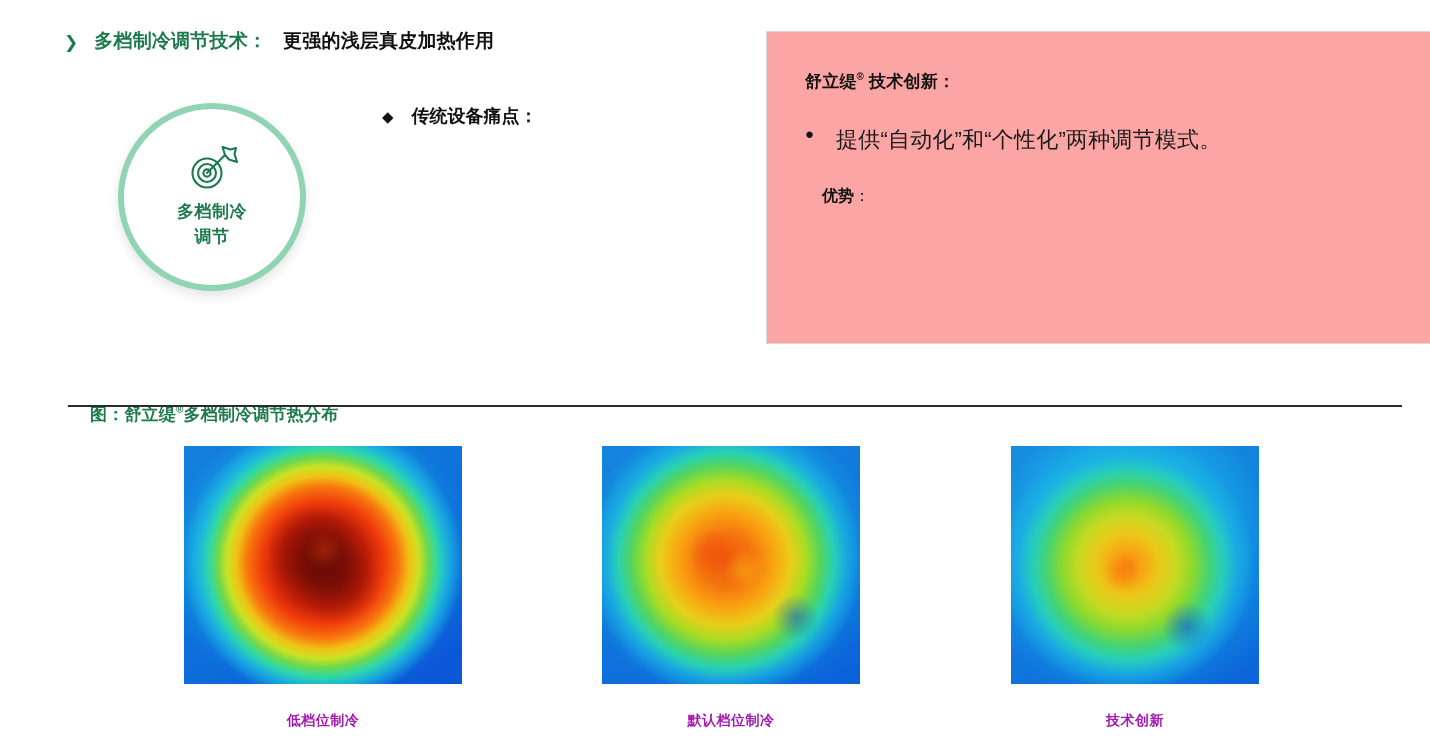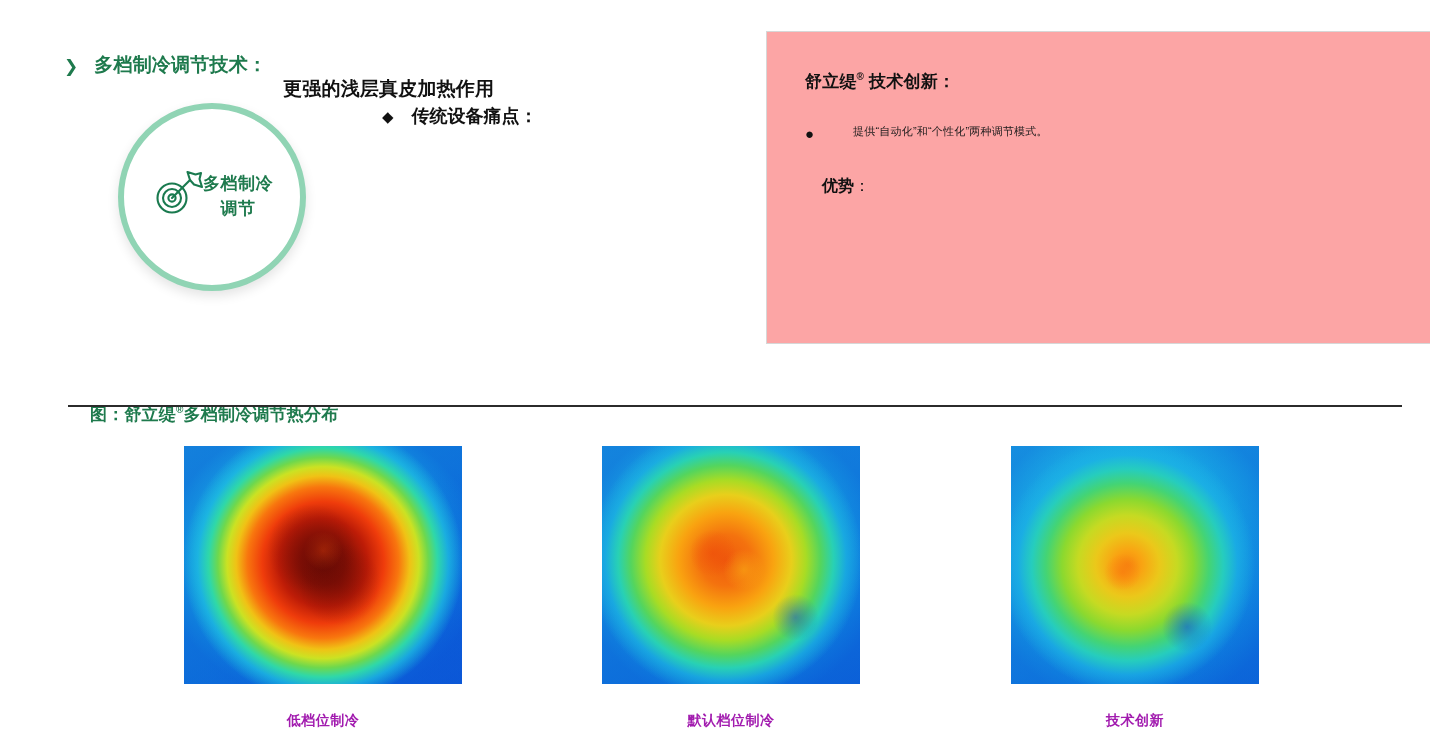--- a/index.html
+++ b/index.html
@@ -36,36 +36,36 @@
     color: #1e7a4d;
     font-size: 19px;
     font-weight: bold;
     letter-spacing: 0.2px;
   }
   .heading-black {
     color: #111111;
     font-size: 19px;
     font-weight: bold;
     letter-spacing: 0.2px;
-    margin-top: 48px;
   }
 
   
   .badge {
     position: absolute;
     left: 118px;
     top: 103px;
     width: 188px;
     height: 188px;
     border-radius: 50%;
     border: 6px solid #90d4b4;
     box-sizing: border-box;
     background: #ffffff;
     box-shadow: 0 5px 12px rgba(0,0,0,0.11);
     display: flex;
+    flex-direction: column;
     align-items: center;
     justify-content: center;
   }
   .badge-icon {
     width: 52px;
     height: 48px;
     margin-bottom: 8px;
   }
   .badge-label {
     color: #1e7a4d;
@@ -136,25 +136,24 @@
     align-items: flex-start;
     gap: 22px;
     margin-bottom: 30px;
   }
   .dot-marker {
     font-size: 15px;
     line-height: 1.5;
     color: #111111;
   }
   .panel-bullet-text {
-    font-size: 11px;
+    font-size: 22px;
     line-height: 1.5;
     color: #1a1a1a;
     letter-spacing: 0.2px;
-    margin-left: 17px;
   }
   .panel-adv-label {
     font-size: 16px;
     font-weight: bold;
     color: #111111;
     margin-bottom: 8px;
     margin-left: 17px;
   }
   .panel-adv-label span.colon {
     font-weight: normal;

